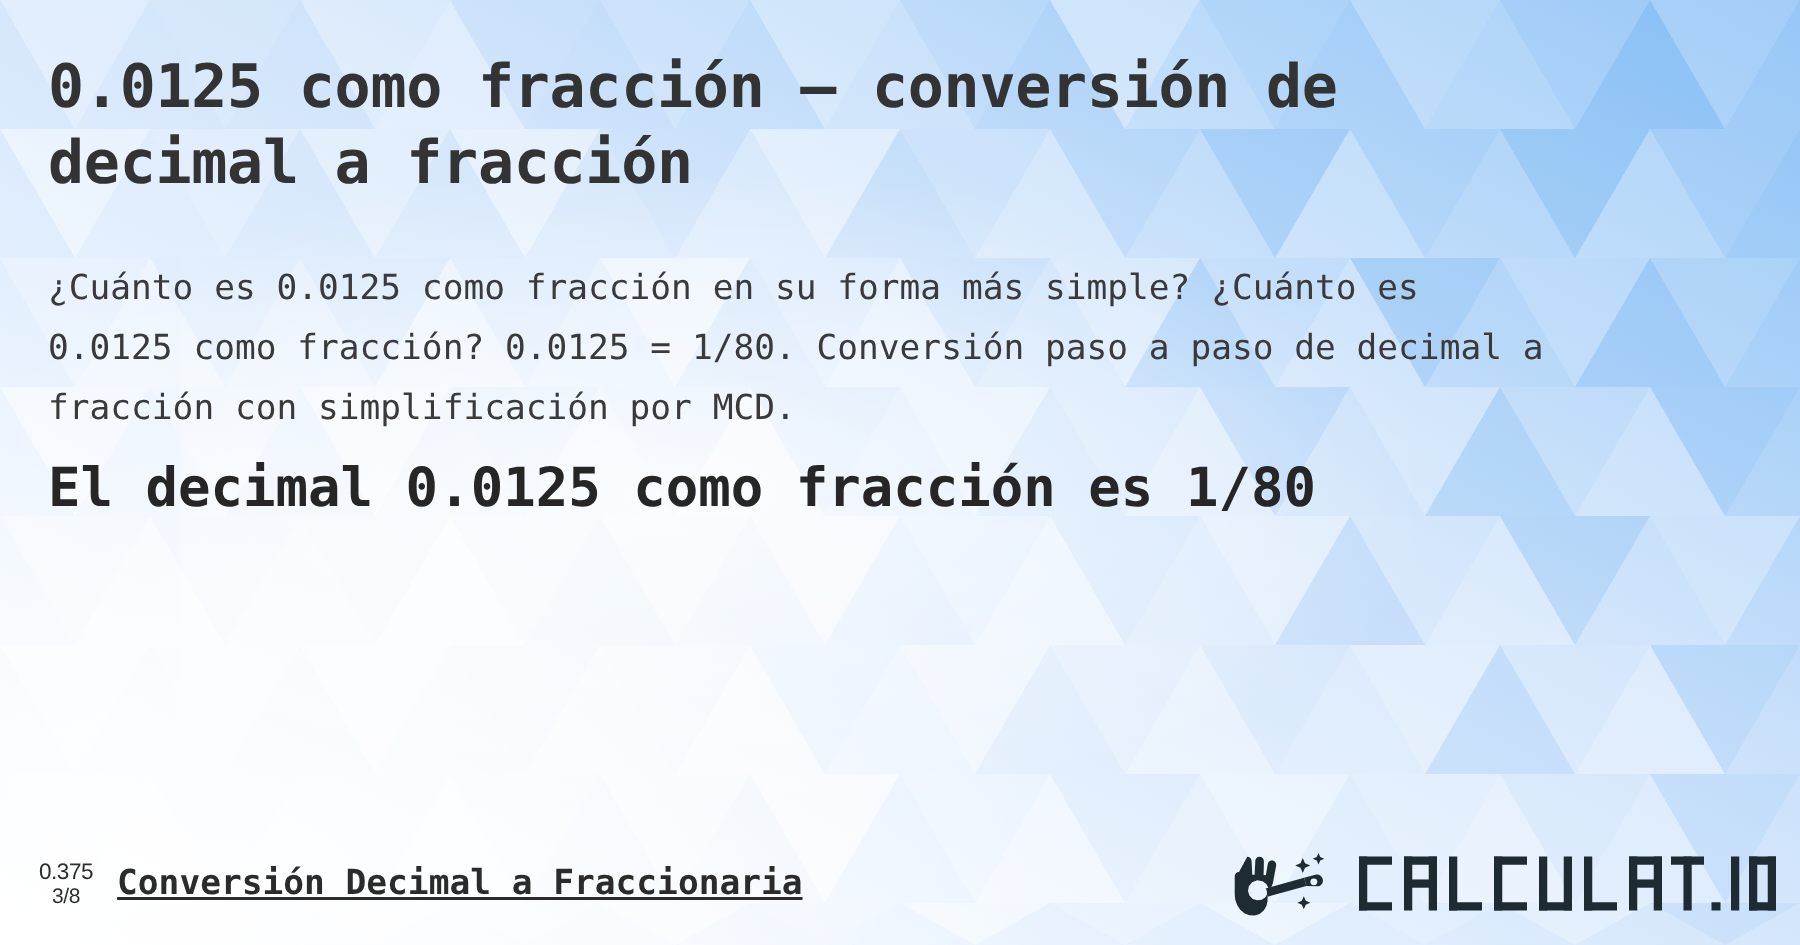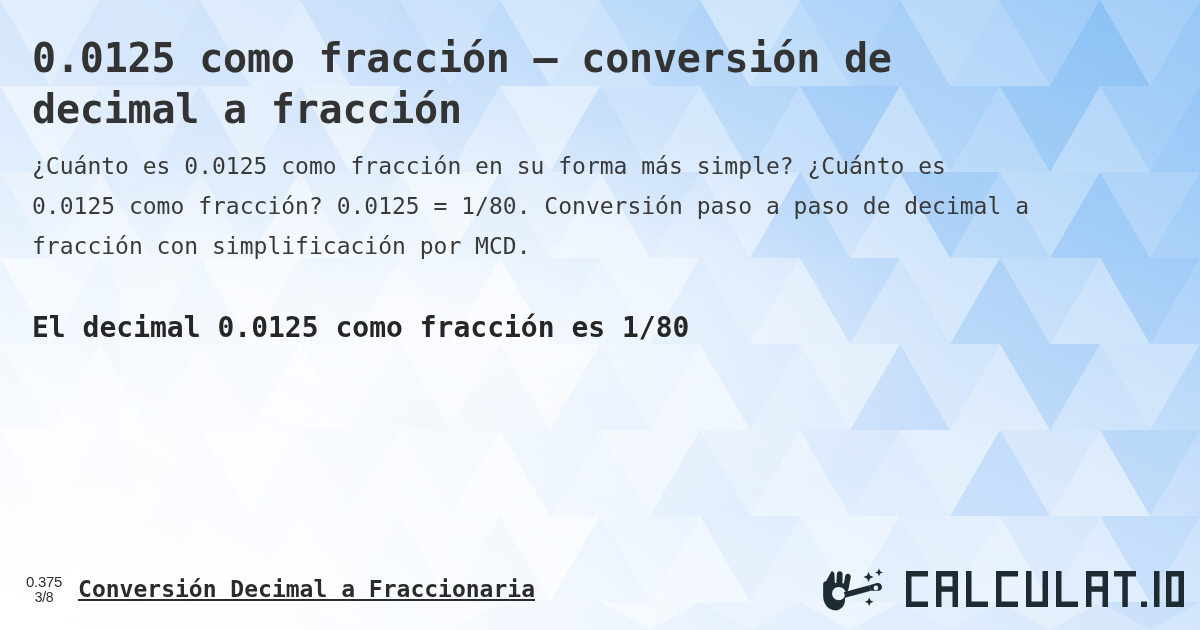--- a/index.html
+++ b/index.html
@@ -66,33 +66,33 @@
     font-size: 40px;
     font-weight: bold;
     line-height: 51px;
     color: #333333;
     letter-spacing: -0.2px;
     max-width: 1120px;
     white-space: pre-wrap;
   }
 
   #description {
-    margin-top: 11px;
+    margin-top: 37px;
     font-family: "DejaVu Sans Mono", "Liberation Mono", monospace;
     font-size: 23px;
     font-weight: normal;
     line-height: 40px;
     color: #3a3a3a;
     max-width: 1112px;
   }
 
   #answer {
-    margin-top: 44px;
+    margin-top: 16px;
     font-family: "DejaVu Sans Mono", "Liberation Mono", monospace;
-    font-size: 28px;
+    font-size: 36px;
     font-weight: bold;
     line-height: 36px;
     color: #262626;
   }
 
   
   #footer {
     position: absolute;
     left: 0;
     right: 0;

